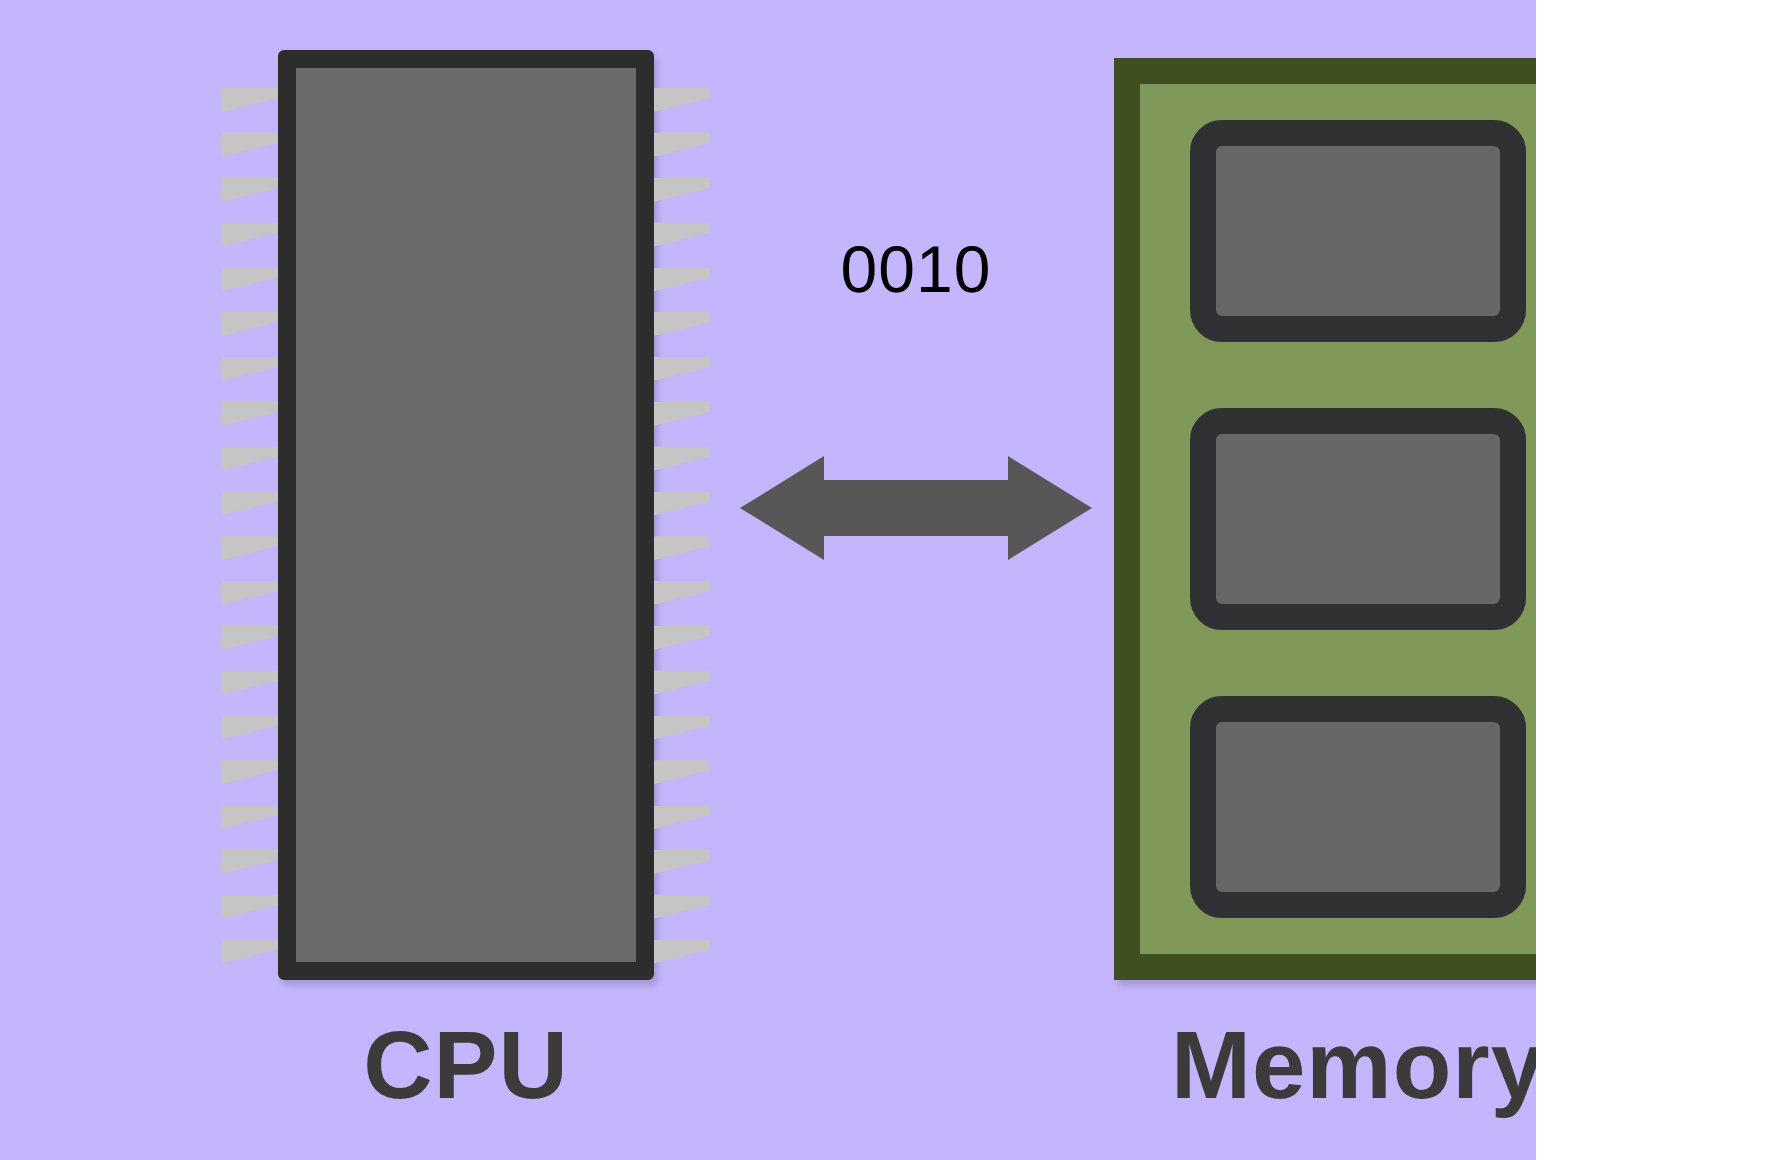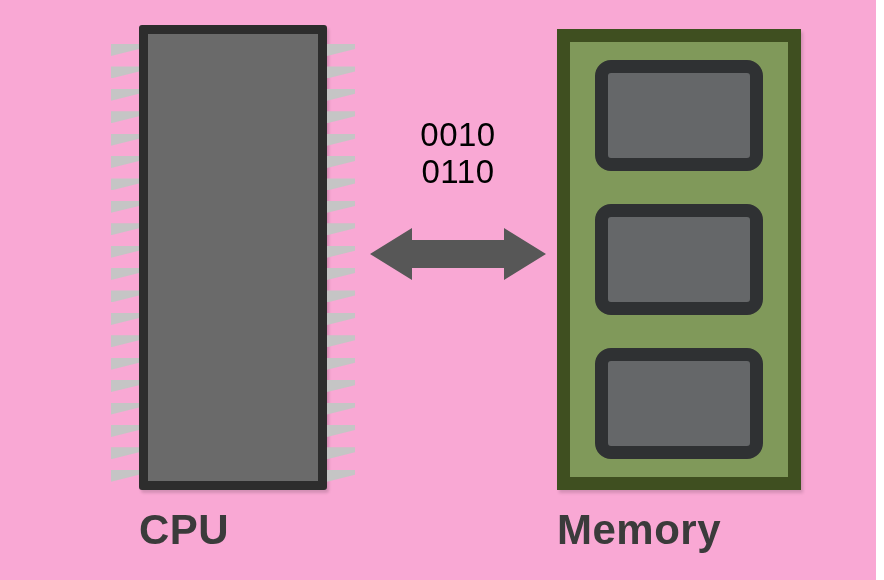--- a/index.html
+++ b/index.html
@@ -1,20 +1,20 @@
 <!DOCTYPE html>
 <html><head>
 <meta charset="utf-8">
 <style>
   html, body { margin: 0; padding: 0; background: #ffffff; }
   .stage {
     position: relative;
-    width: 876px;
+    width: 768px;
     height: 580px;
-    background: #f9a8d4;
+    background: #c4b5fd;
     overflow: hidden;
     font-family: "Liberation Sans", sans-serif;
     text-decoration: underline;
   }
 
   
   .cpu-chip {
     position: absolute;
     left: 139px; top: 25px;
     width: 188px; height: 465px;
@@ -76,24 +76,24 @@
   .bus-arrow {
     position: absolute;
     left: 368px; top: 225px;
     width: 180px; height: 60px;
   }
 
   
   .part-label {
     position: absolute;
     top: 506px;
-    text-align: left;
+    text-align: center;
     font-weight: bold;
     color: #3b3b3b;
-    font-size: 42px;
+    font-size: 48px;
     letter-spacing: 0.5px;
   }
   .part-label.cpu    { left: 139px; width: 188px; }
   .part-label.memory { left: 557px; width: 244px; }
 </style>
 </head>
 <body>
 
 <div class="stage">
 
@@ -138,21 +138,20 @@
       <div class="pin" style="background: rgb(197, 197, 197);"></div>
       <div class="pin" style="background: rgb(197, 197, 197);"></div>
       <div class="pin" style="background: rgb(197, 197, 197);"></div>
       <div class="pin" style="background: rgb(197, 197, 197);"></div>
       <div class="pin" style="background: rgb(197, 197, 197);"></div>
       <div class="pin" style="background: rgb(197, 197, 197);"></div>
     </div>
 
   <div class="binary-block" style="color: rgb(0, 0, 0);">
       <div>0010</div>
-      <div>0110</div>
     </div>
 
   <svg class="bus-arrow" viewBox="0 0 180 60" xmlns="http://www.w3.org/2000/svg">
     <polygon points="2,29 44,3 44,15 136,15 136,3 178,29 136,55 136,43 44,43 44,55" fill="#575757"></polygon>
   </svg>
 
   <div class="memory-board" style="background: rgb(128, 153, 90); border-color: rgb(63, 79, 32);">
       <div class="memory-chip" style="background: rgb(101, 103, 105); border-color: rgb(47, 49, 51);"></div>
       <div class="memory-chip" style="background: rgb(101, 103, 105); border-color: rgb(47, 49, 51);"></div>
       <div class="memory-chip" style="background: rgb(101, 103, 105); border-color: rgb(47, 49, 51);"></div>

